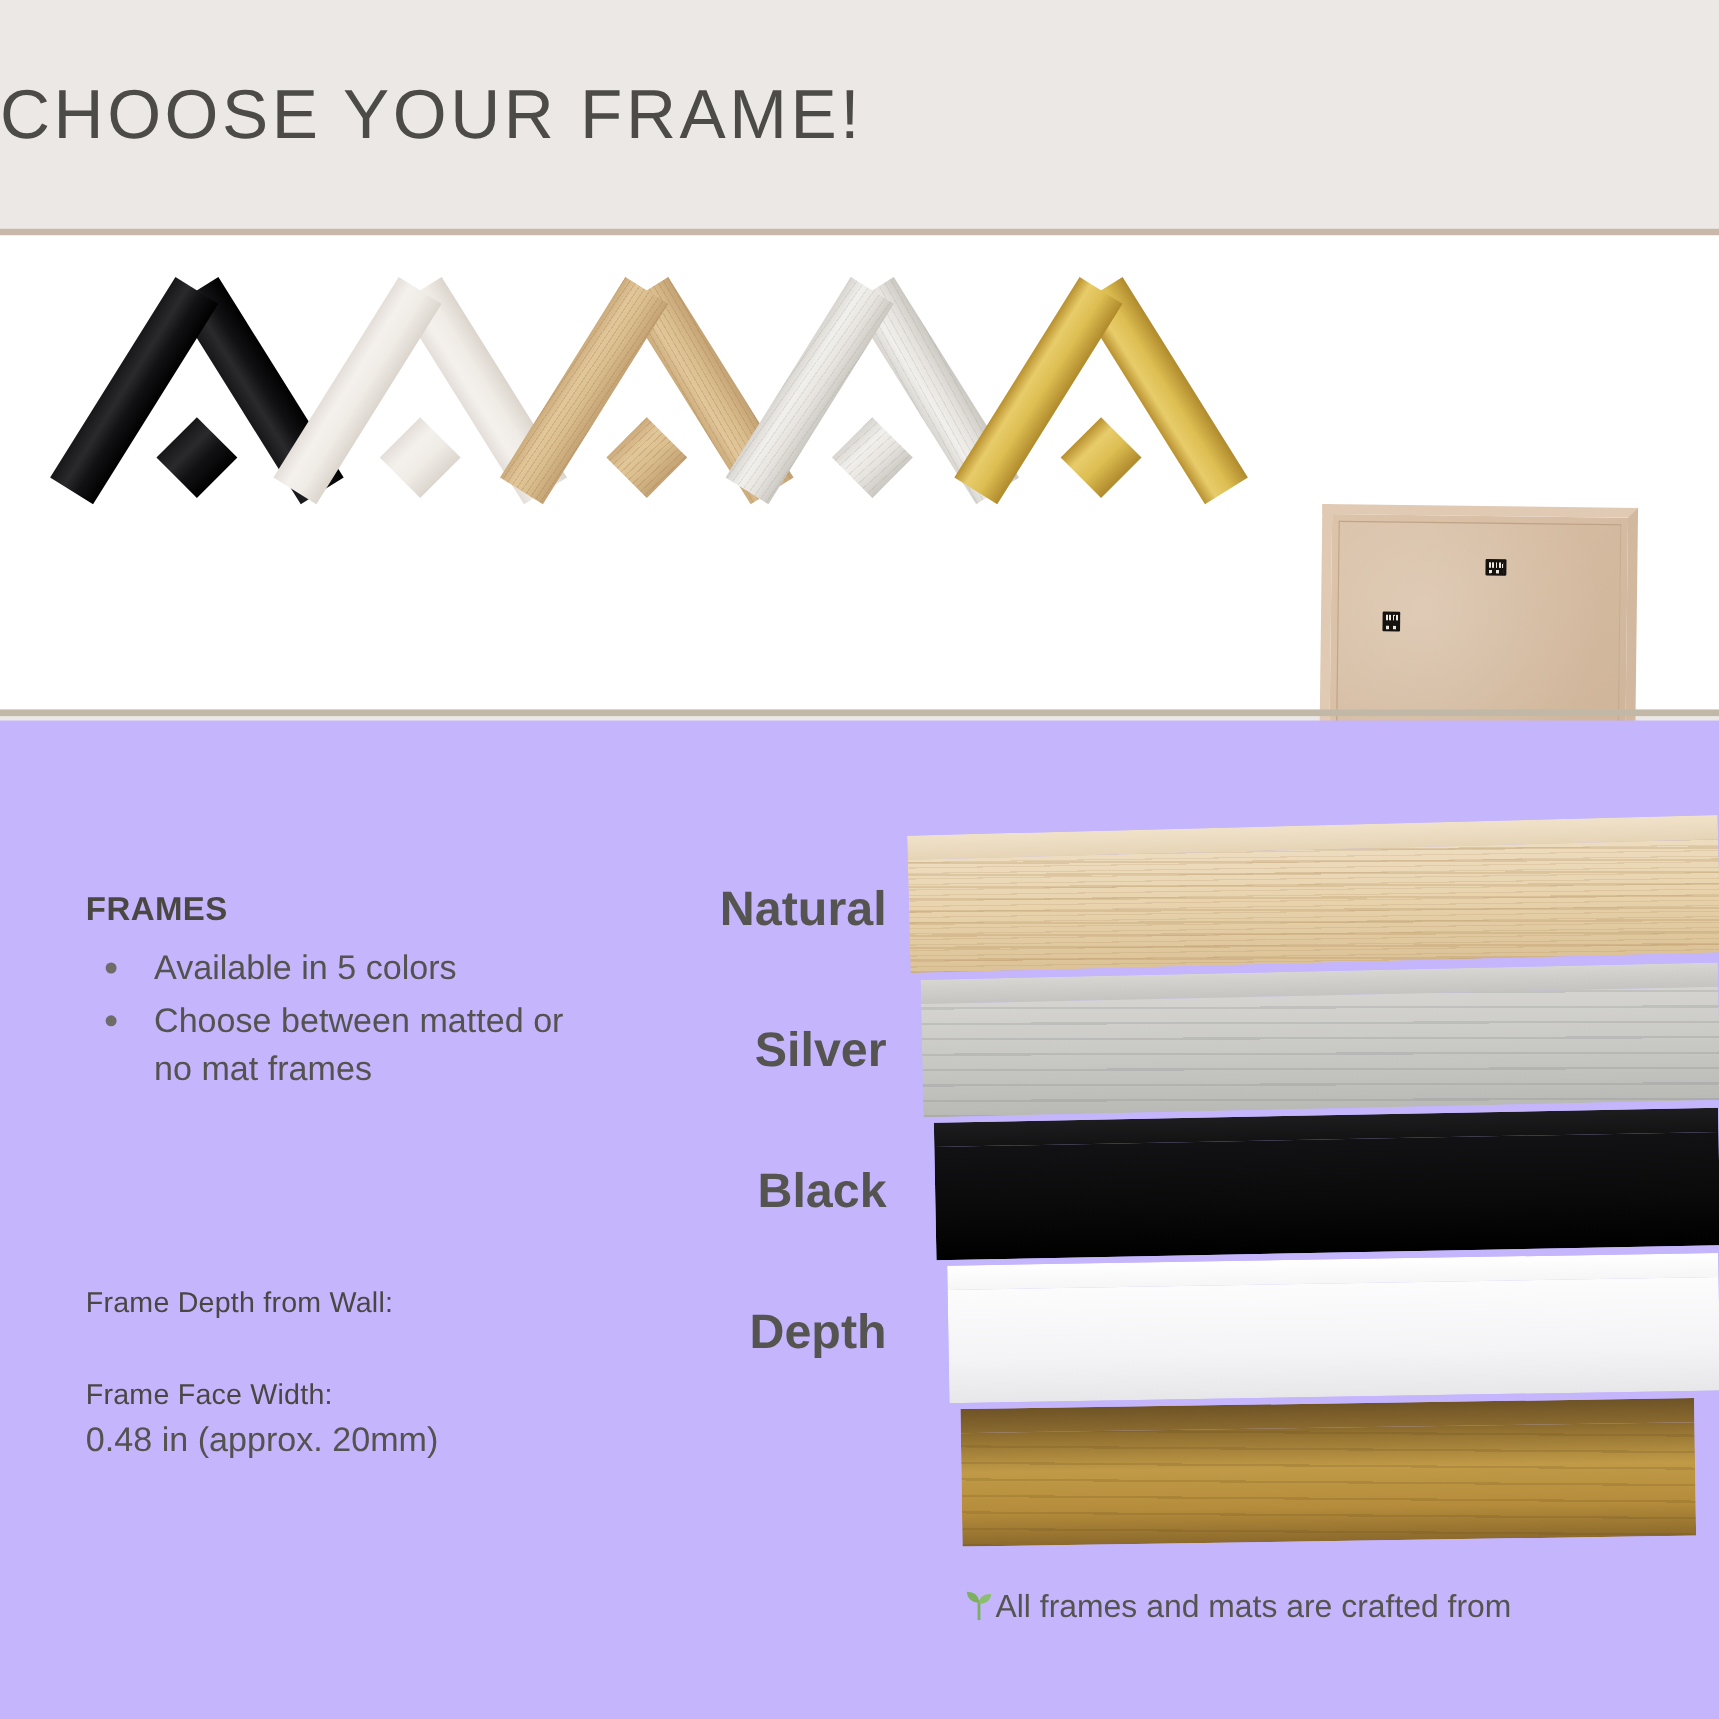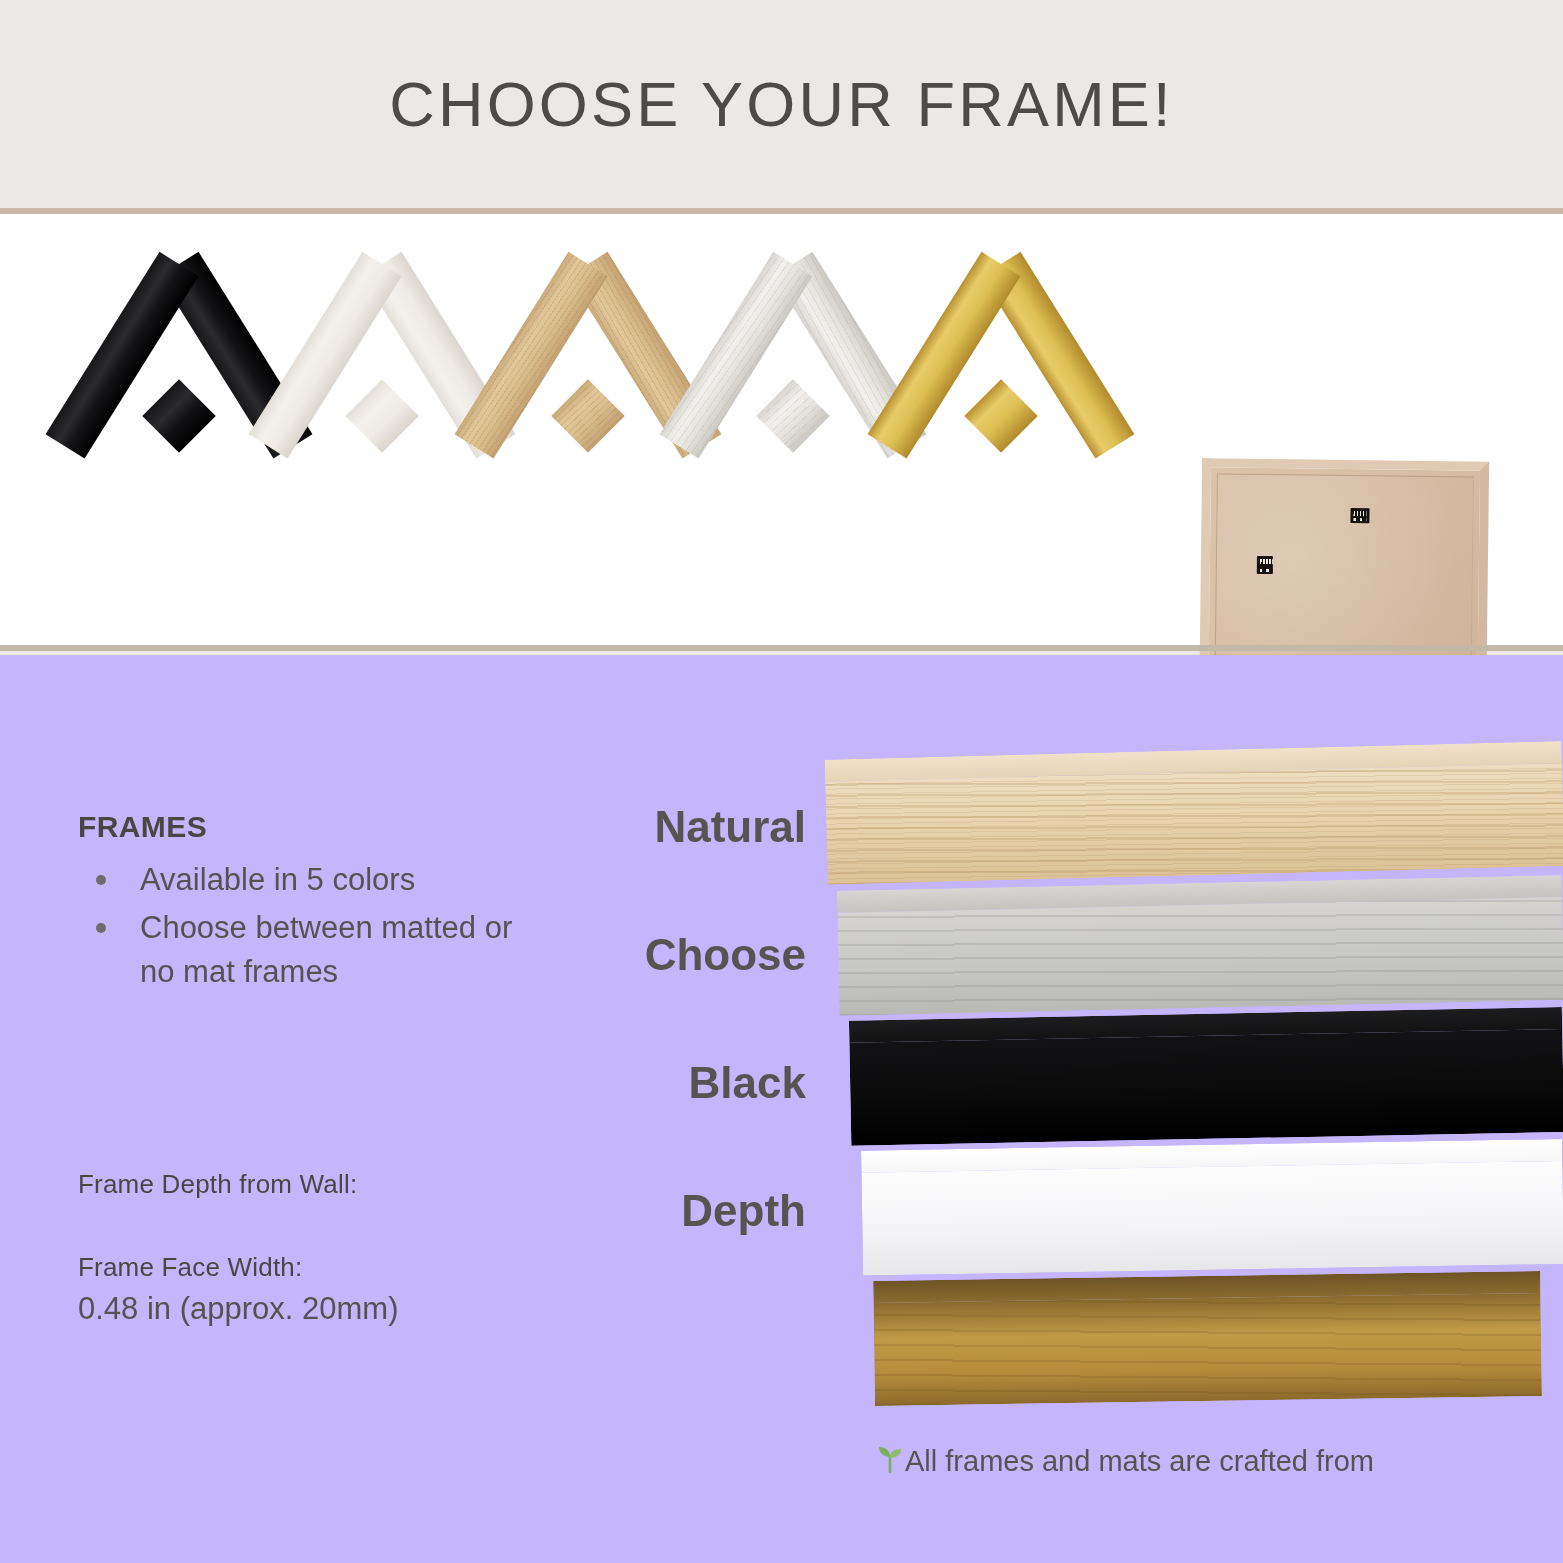--- a/index.html
+++ b/index.html
@@ -22,21 +22,21 @@
 
   
   .header {
     position: absolute;
     left: 0; top: 0;
     width: 1563px;
     height: 208px;
     background: #ece8e5;
     display: flex;
     align-items: center;
-    justify-content: center;
+    justify-content: flex-start;
   }
   .header-title {
     font-size: 63px;
     font-weight: 300;
     letter-spacing: 3.2px;
     color: #4d4b48;
     white-space: nowrap;
   }
   .divider-top {
     position: absolute;
@@ -407,21 +407,21 @@
       </div>
 
       <div class="dim-block second">
         <div class="dim-label">Frame Face Width:</div>
         <div class="dim-value">0.48 in (approx. 20mm)</div>
       </div>
     </div>
 
     <div class="names">
       <div class="name">Natural</div>
-      <div class="name">Choose</div>
+      <div class="name">Silver</div>
       <div class="name">Black</div>
       <div class="name">Depth</div>
     </div>
 
     <div class="stack">
       <div class="bar bar-natural">
         <div class="top-face"></div>
         <div class="front-face"></div>
       </div>
       <div class="bar bar-silver">

